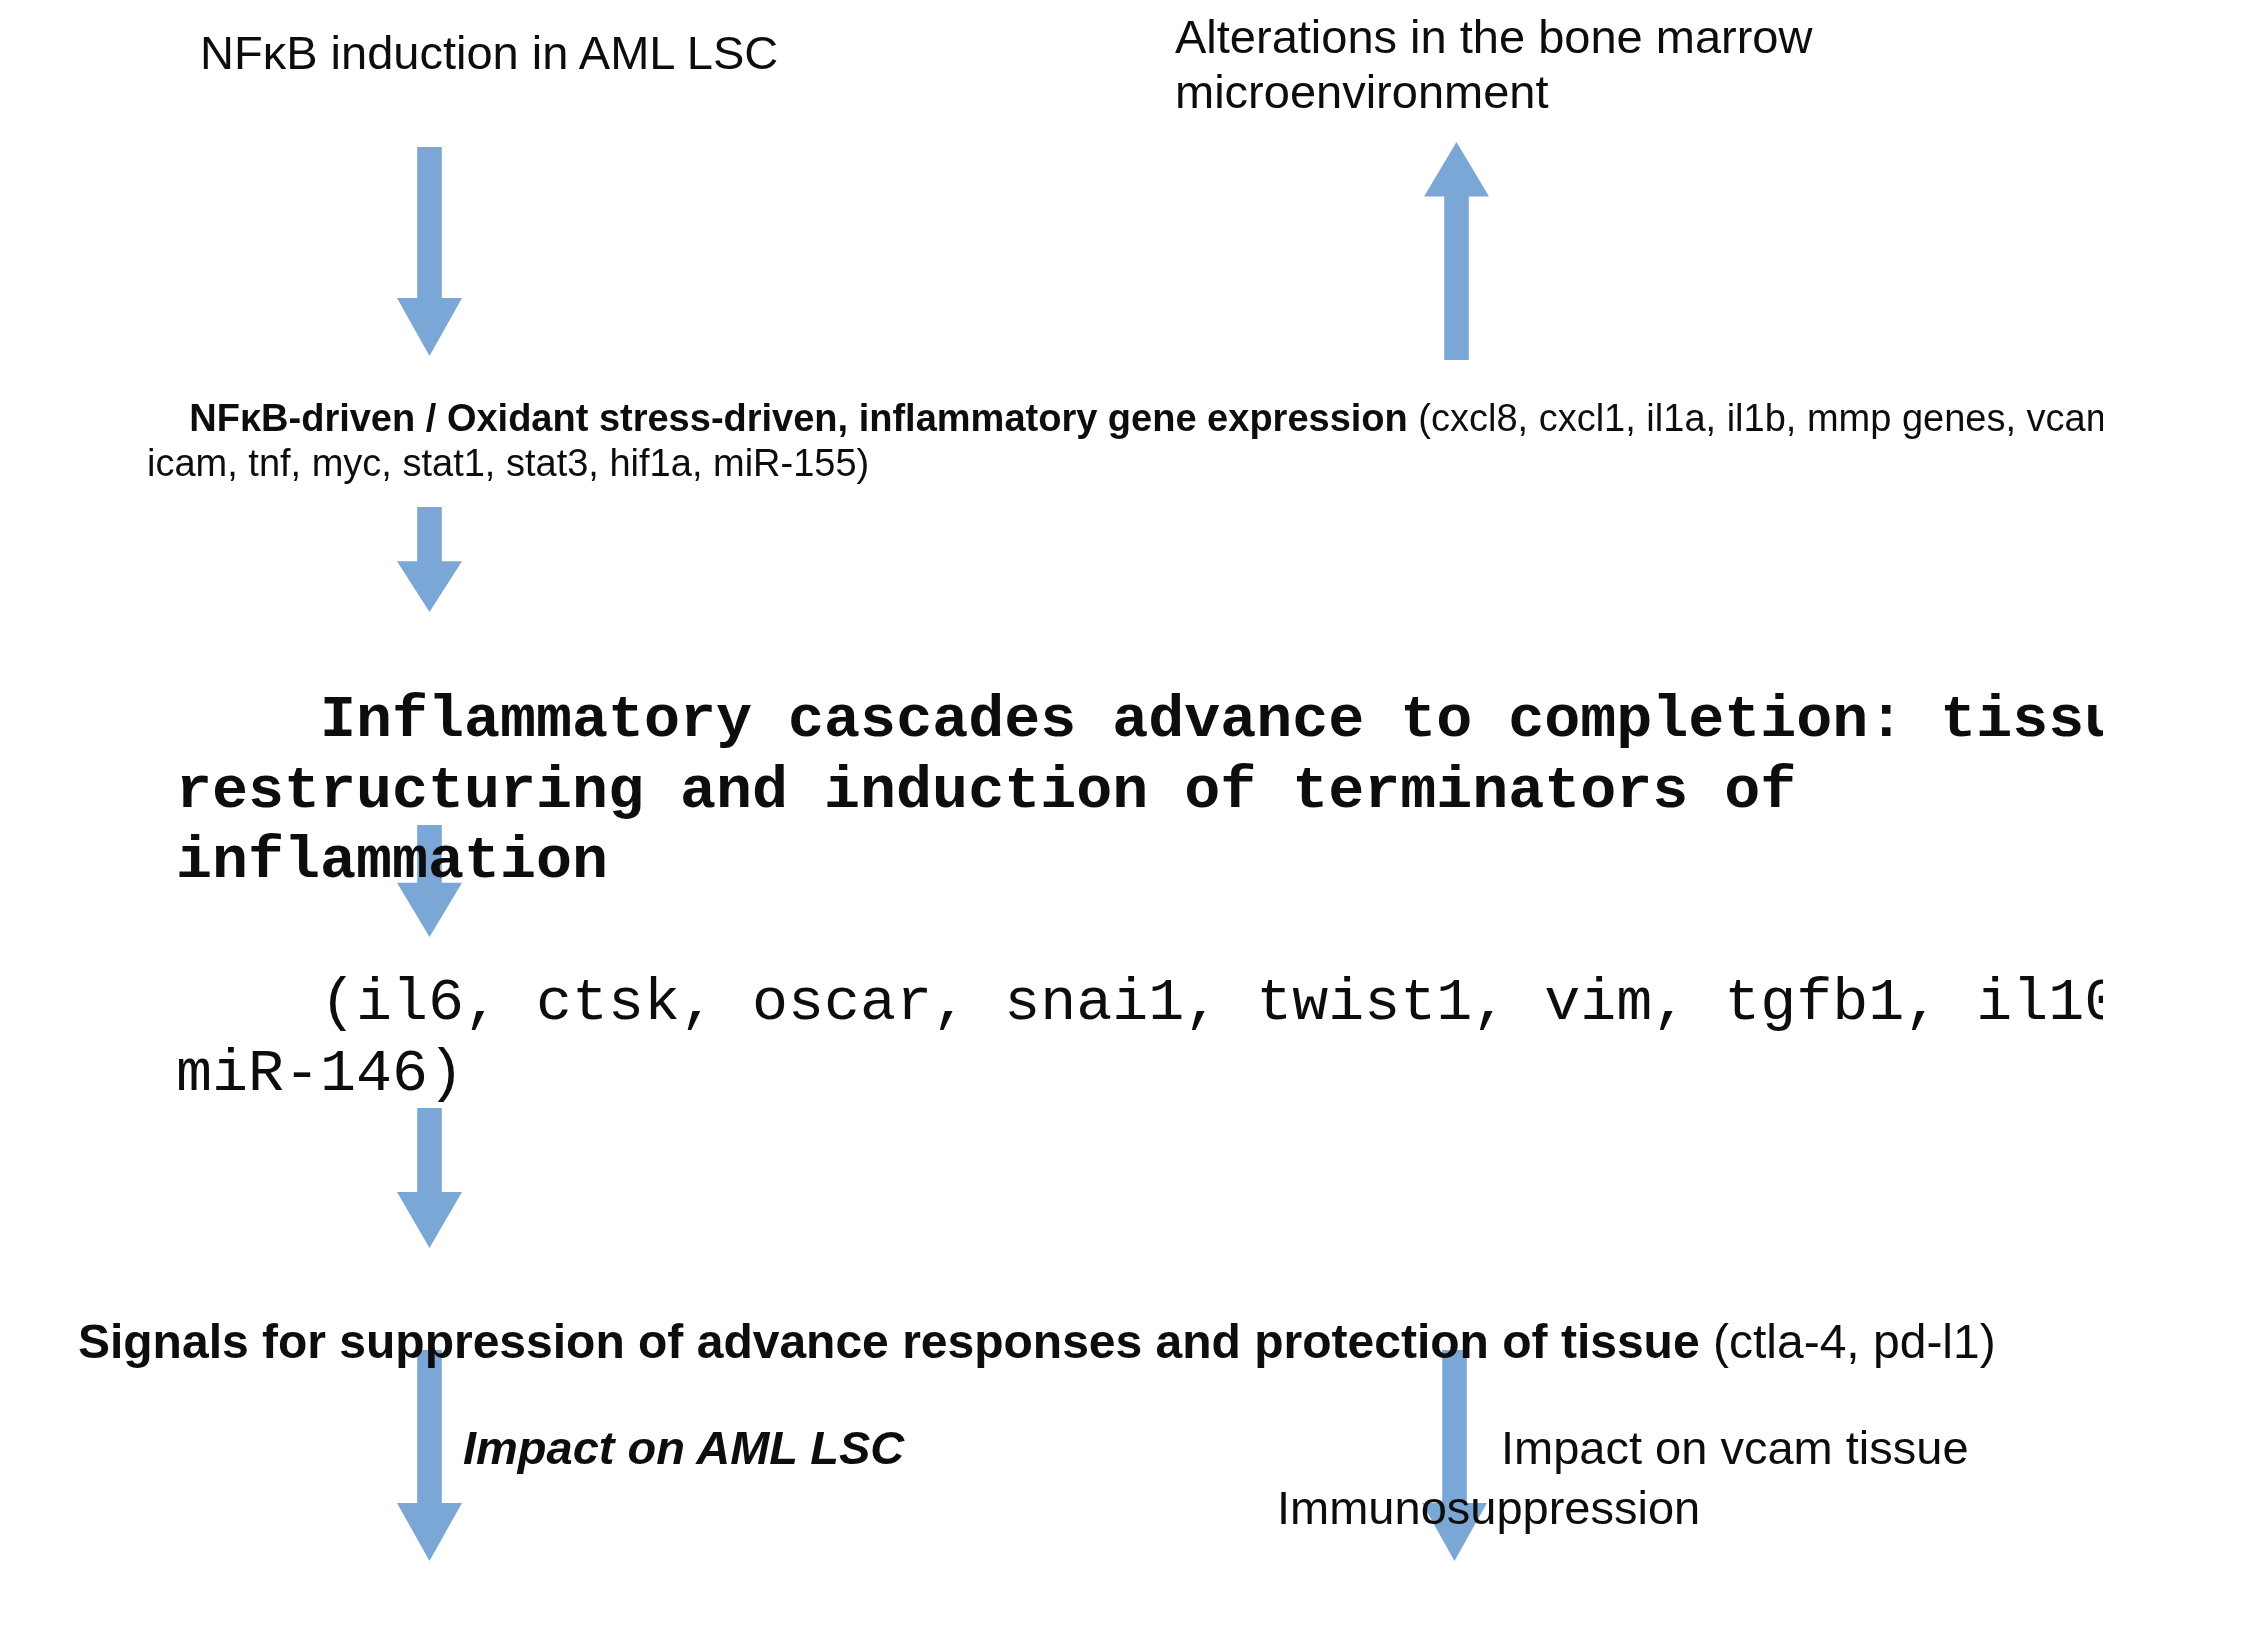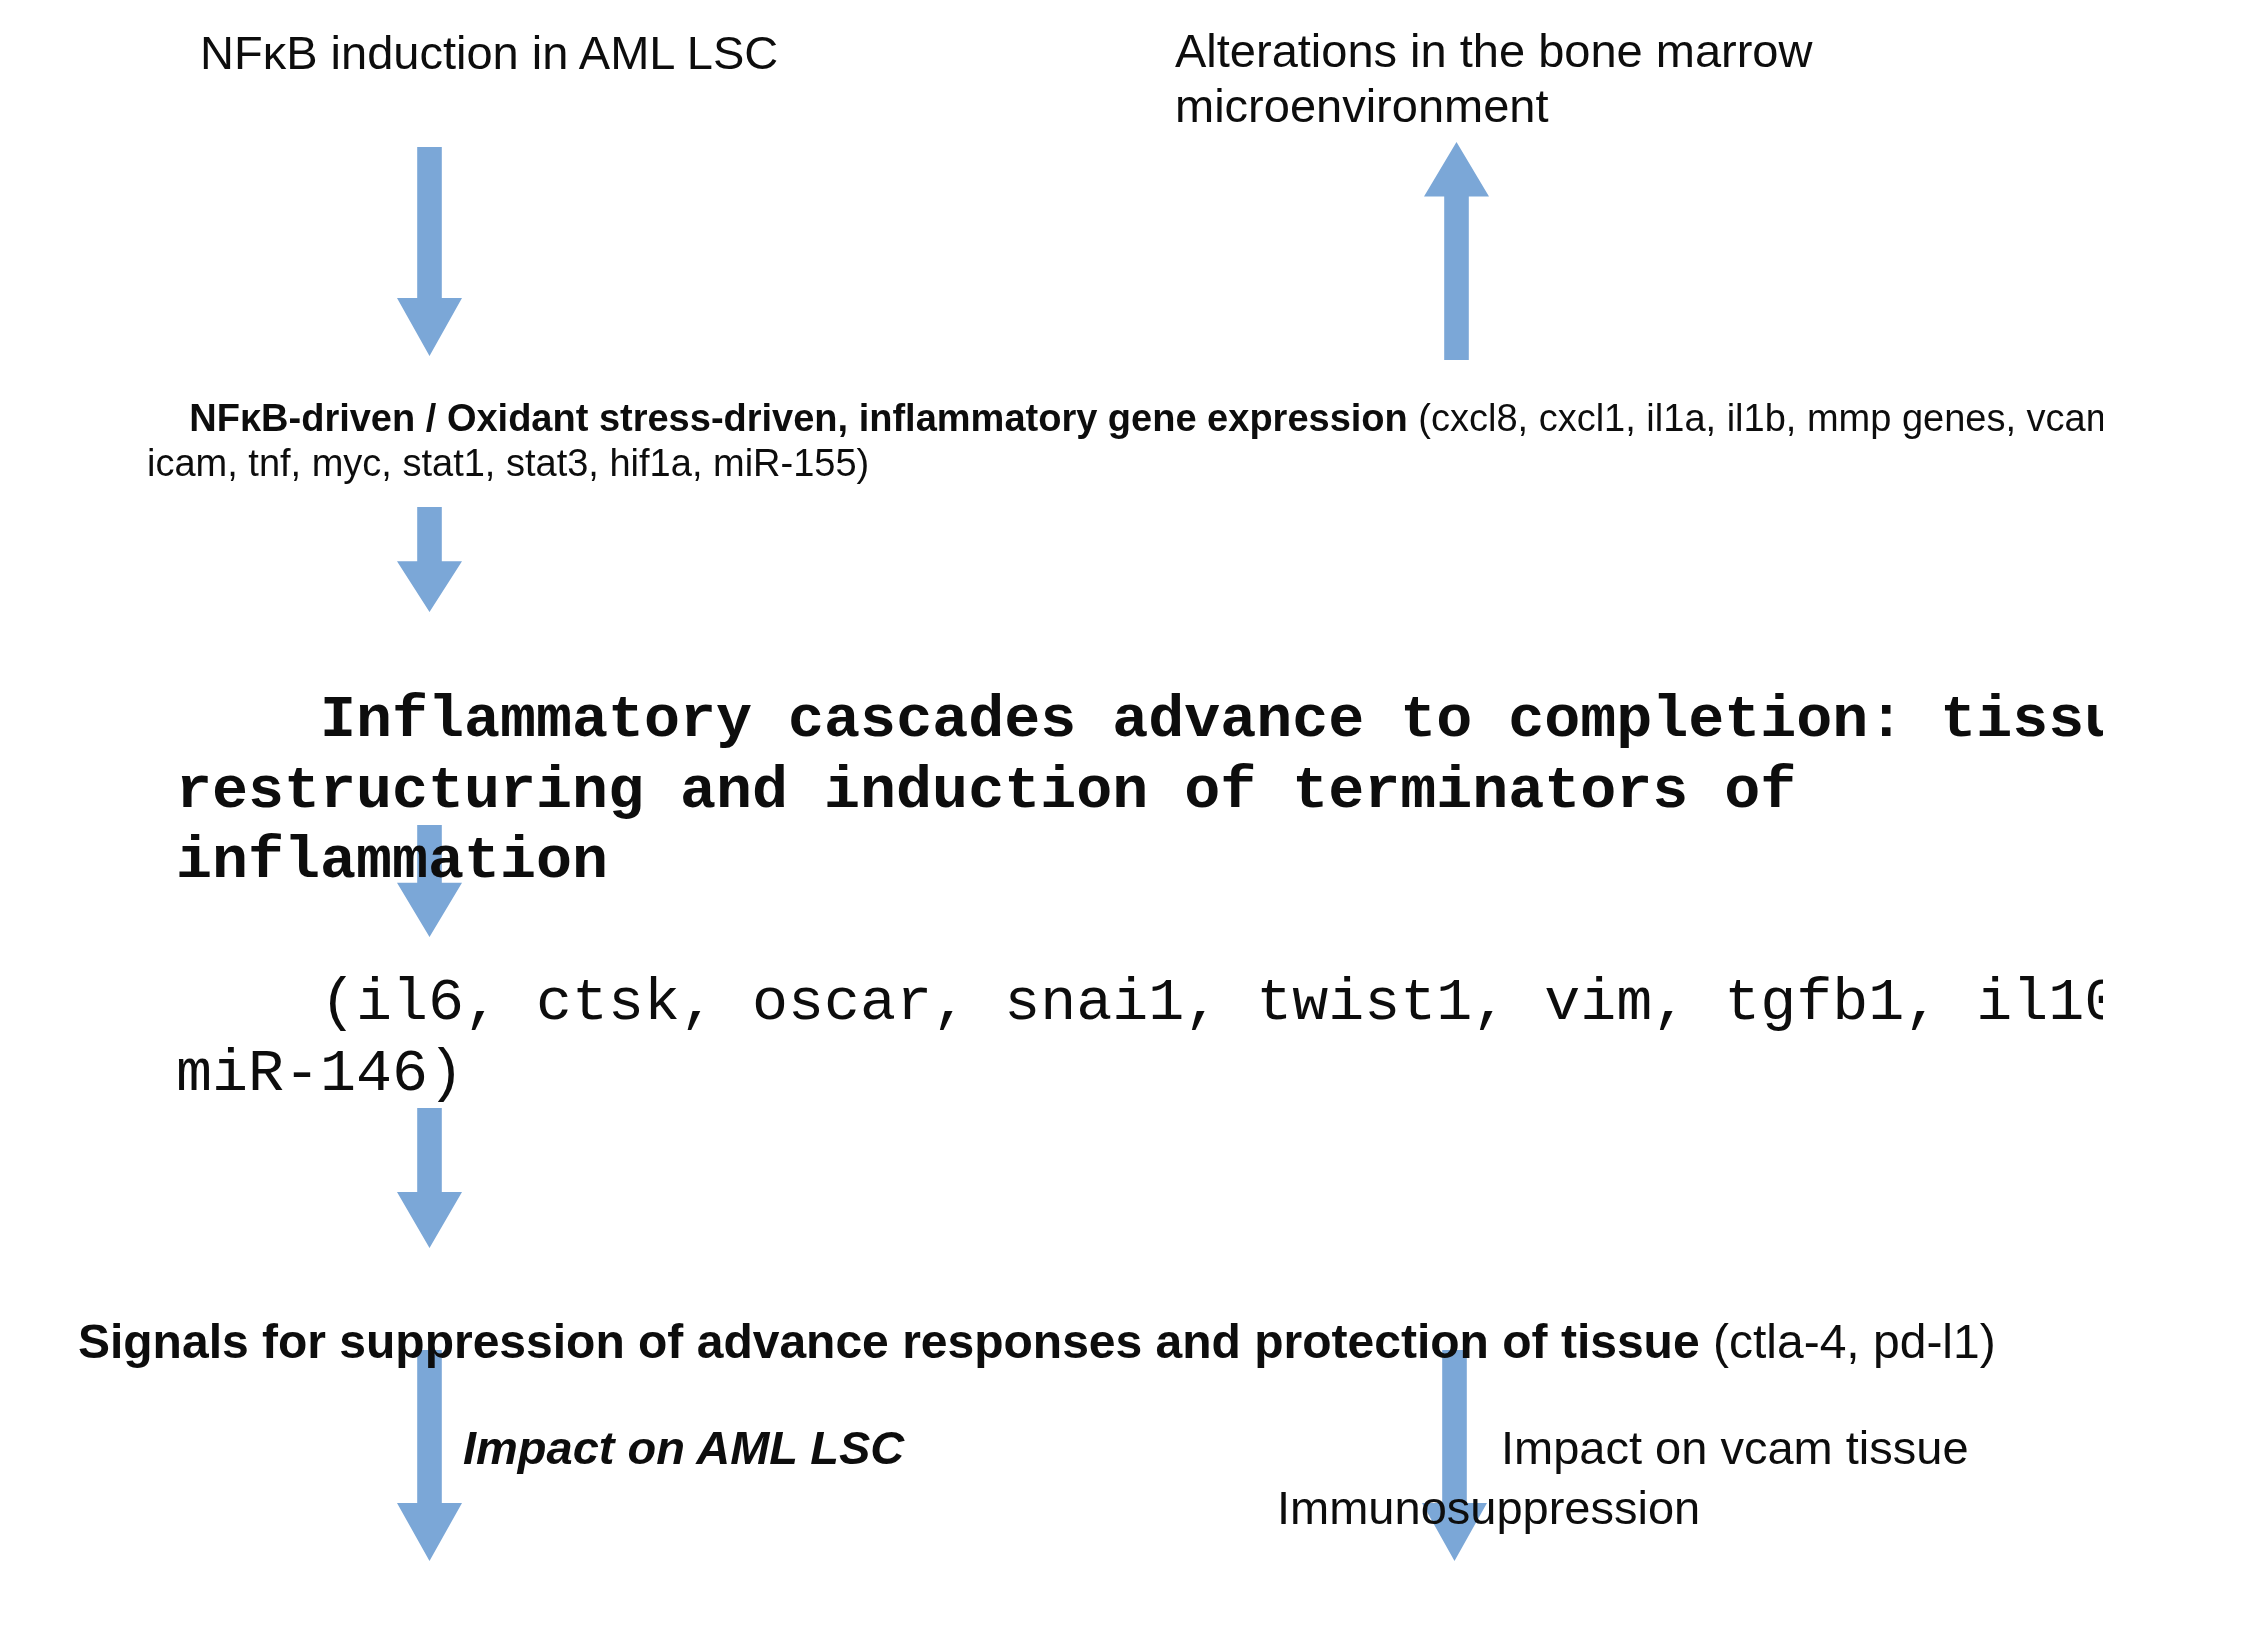--- a/index.html
+++ b/index.html
@@ -23,21 +23,21 @@
     color: #0d0d0d;
     line-height: 1.18;
     white-space: pre-wrap;
   }
   .reg  { font-weight: 400; }
   .bold { font-weight: 700; }
   .bolditalic { font-weight: 700; font-style: italic; }
 
   
   #title-left       { left: 200px;  top: 24.6px;   font-size: 47px; }
-  #title-right      { left: 1175px; top: 8.8px;   font-size: 47px; width: 878px; margin-top: 14px; }
+  #title-right      { left: 1175px; top: 8.8px;   font-size: 47px; width: 878px; }
 
   #block-nfkb       { left: 147px;  top: 351px;  font-size: 38px; width: 2045px; }
   #block-cascades   { left: 176px;  top: 614px;  font-size: 60px; width: 2045px; font-family: Liberation Mono, monospace; }
   #block-signals    { left: 263px;  top: 941px; font-size: 48px; width: 1975px; }
   #block-suppress   { left: 24.6px;   top: 1257px; font-size: 48px; width: 2212px; }
 
   #label-impact-lsc  { left: 463px;  top: 1420px; font-size: 47px; }
   #label-impact-host { left: 1501px; top: 1420px; font-size: 47px; }
 
   #out-lsc          { left: 53px;   top: 1564px; font-size: 47px; }

